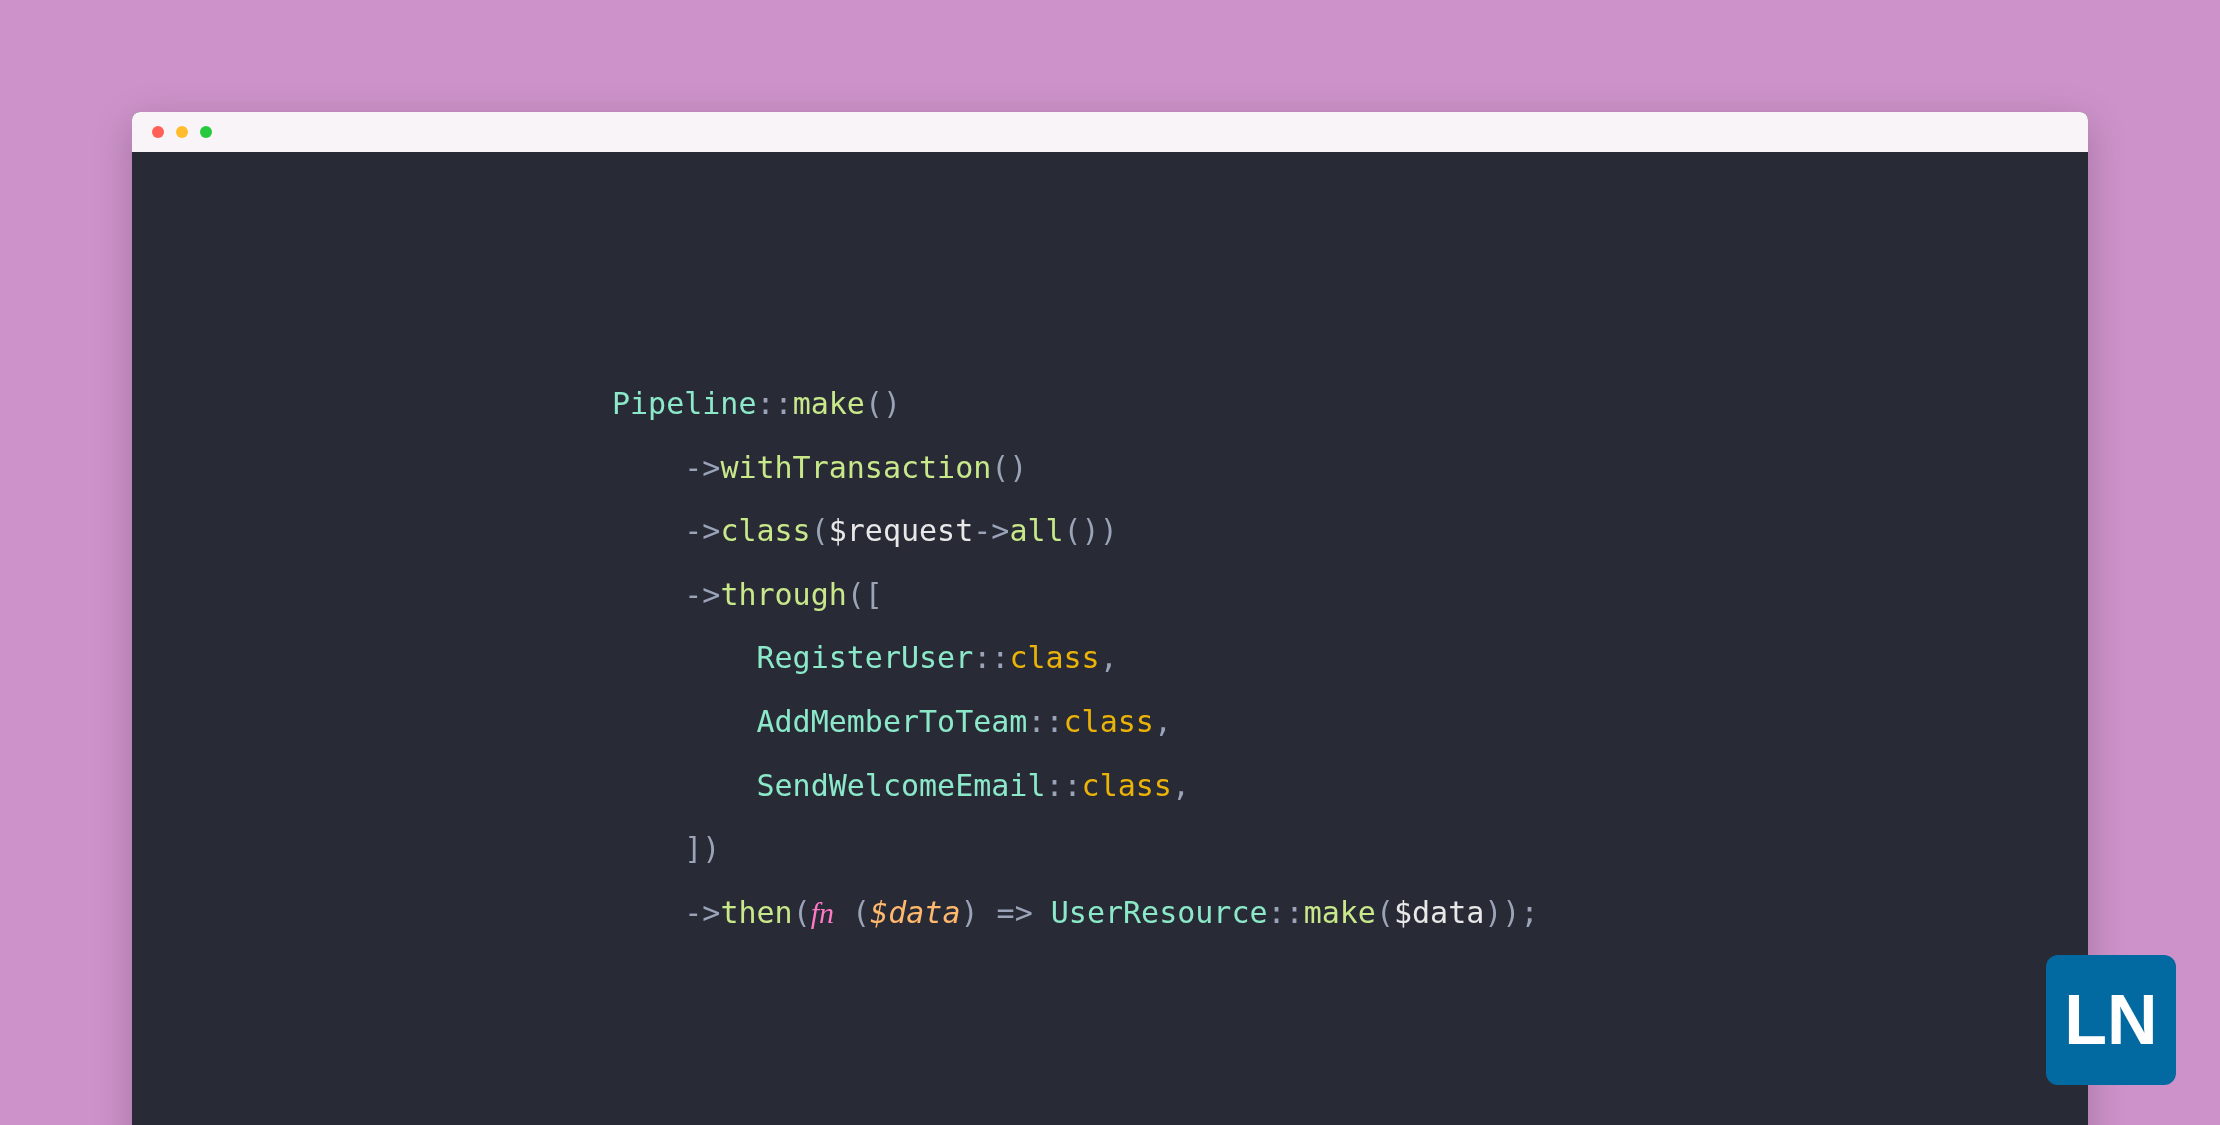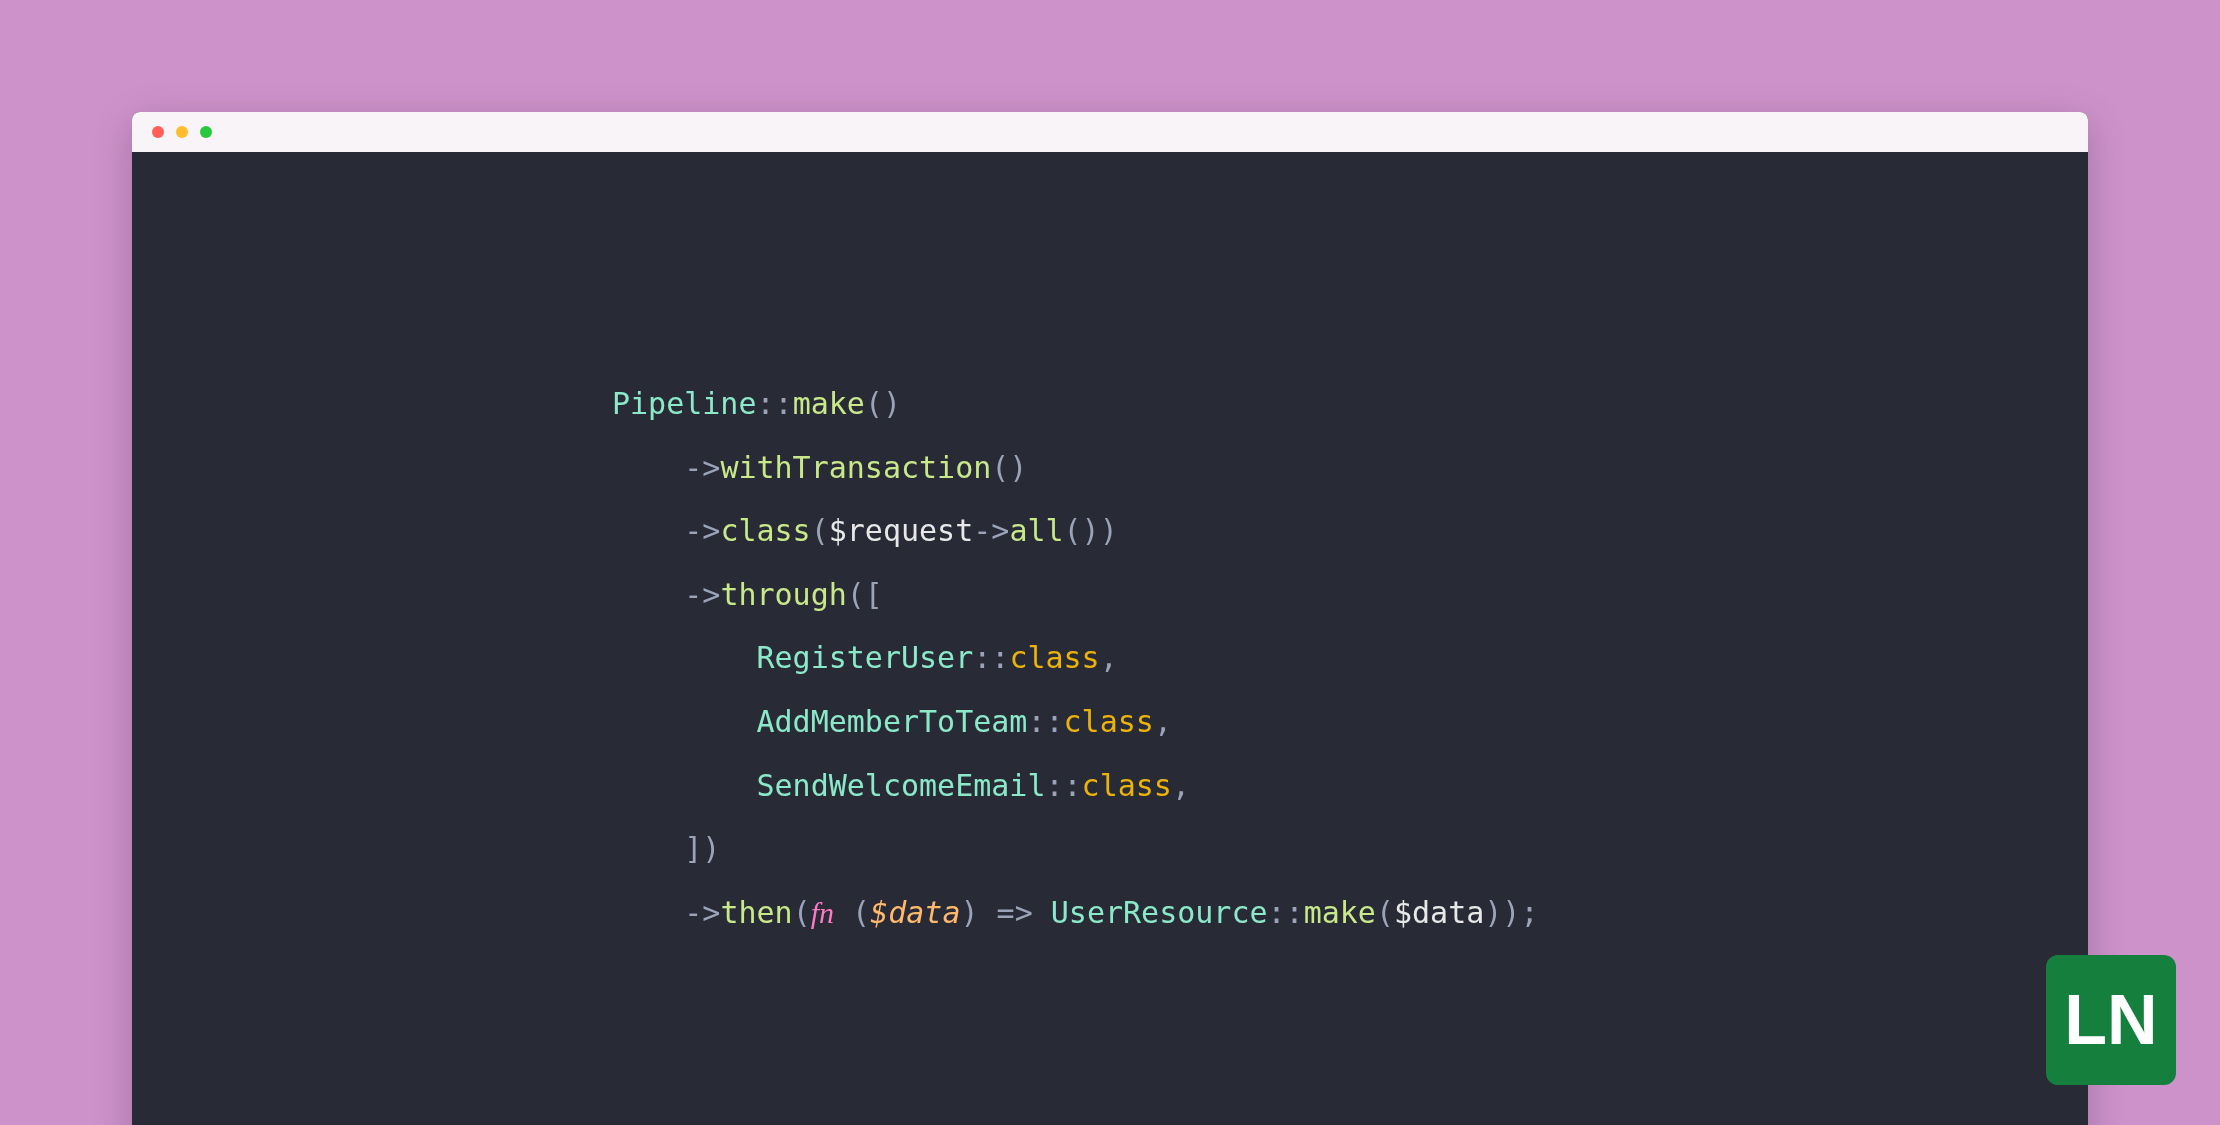--- a/index.html
+++ b/index.html
@@ -51,21 +51,21 @@
   .c-kw-fn { color: #ff79c6; font-style: italic; font-family: Liberation Serif, serif; }
   .c-param { color: #ffb86c; font-style: italic; }
   .c-const { color: #eab308; }
 
   .logo {
     position: absolute;
     right: 44px;
     bottom: 40px;
     width: 130px;
     height: 130px;
-    background: #15803d;
+    background: #0369a1;
     border-radius: 12px;
     display: flex;
     align-items: center;
     justify-content: center;
     color: #ffffff;
     font-family: -apple-system, 'Helvetica Neue', Arial, sans-serif;
     font-weight: 600;
     font-size: 70px;
     letter-spacing: 0px;
   }

